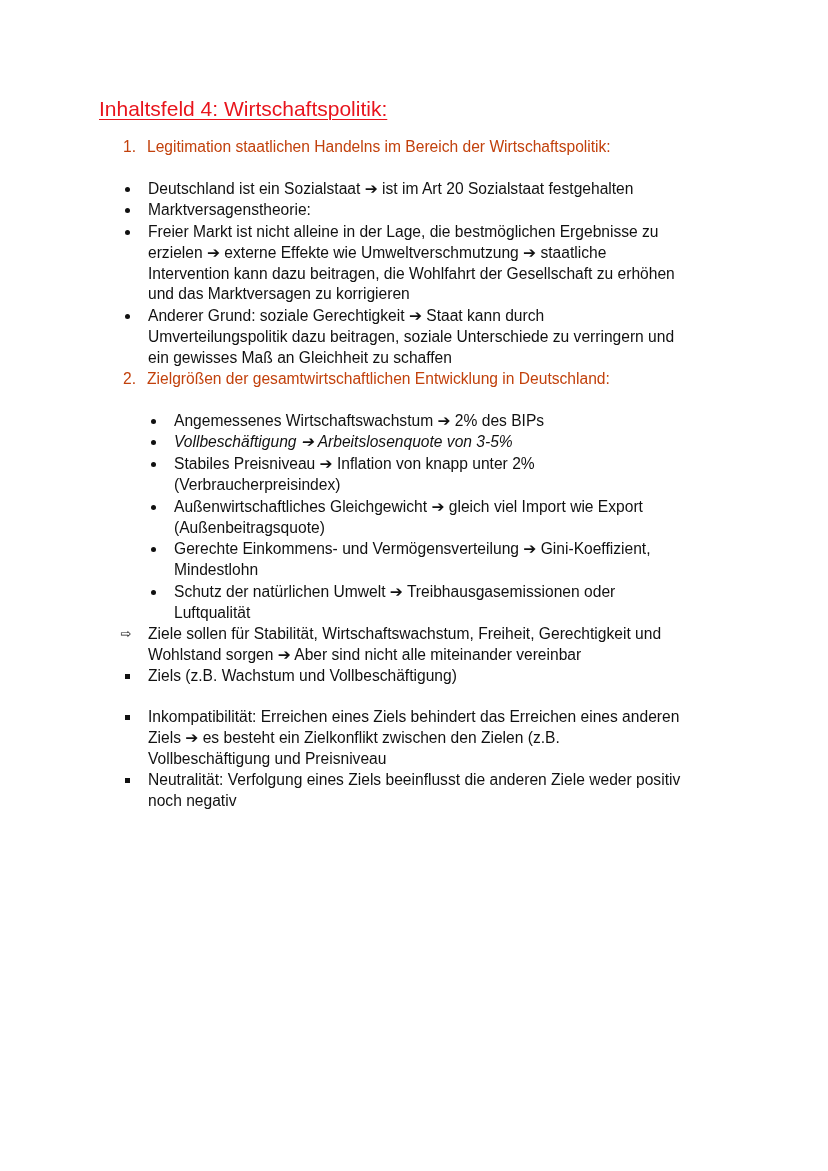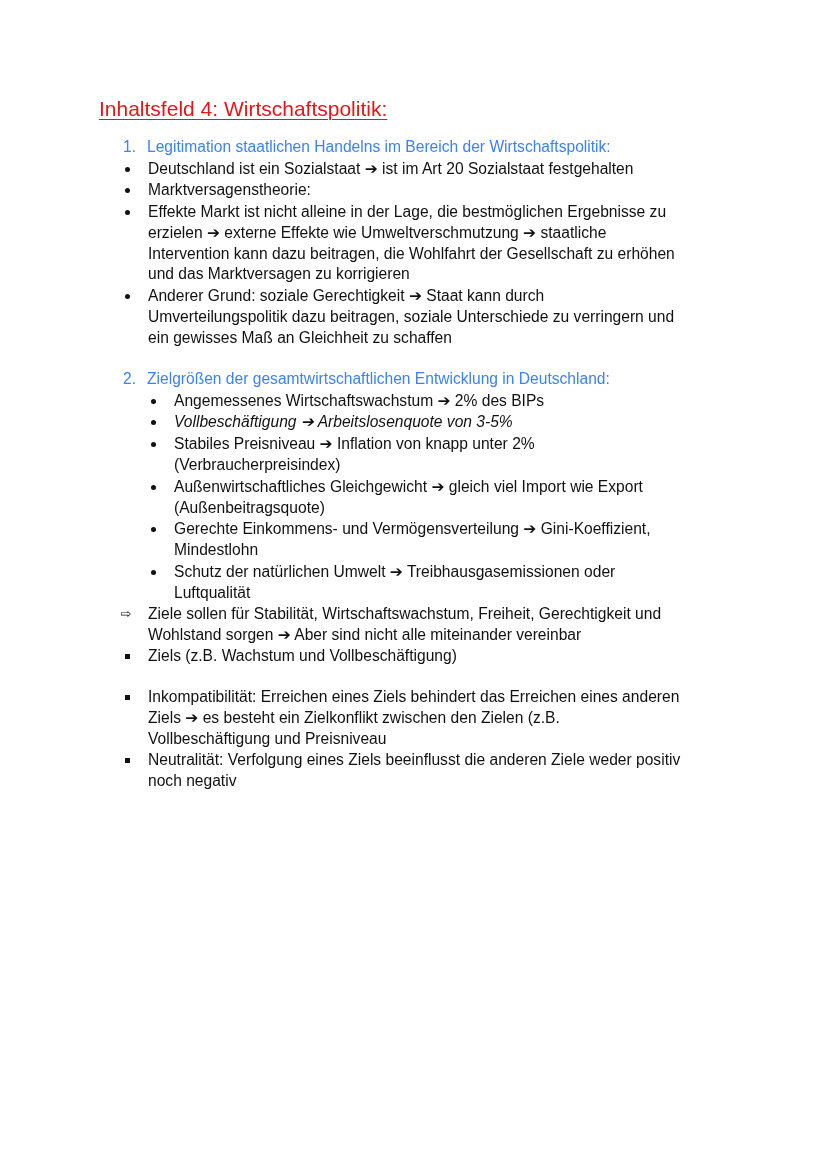--- a/index.html
+++ b/index.html
@@ -8,25 +8,25 @@
       font-family: "Liberation Sans", sans-serif; color: #111111;
     }
     .page { position: absolute; left: 0; top: 0; width: 828px; height: 1171px; }
     .title {
       position: absolute; left: 99px; top: 97px;
       font-size: 21px; color: #e8141c; text-decoration: underline;
       text-decoration-thickness: 1px; text-underline-offset: 3px;
       white-space: nowrap;
     }
     .heading {
-      position: absolute; font-size: 15.6px; color: #3b82f6; white-space: nowrap;
+      position: absolute; font-size: 15.6px; color: #c2410c; white-space: nowrap;
     }
     .heading .num { display: inline-block; width: 24px; }
     .item {
-      position: absolute; font-size: 15.6px; line-height: 20.8px; color: #111111;
+      position: absolute; font-size: 15.6px; line-height: 20.8px; color: #111111; margin-top: 20px;
     }
     .bullet {
       position: absolute; left: -27px; top: 0; width: 14px; text-align: center;
     }
     .dot::before {
       content: ""; position: absolute; left: 4px; top: 8px; width: 5px; height: 5px;
       border-radius: 50%; background: #111;
     }
     .sq::before {
       content: ""; position: absolute; left: 4px; top: 8px; width: 5px; height: 5px;
@@ -48,21 +48,21 @@
   <div class="item" style="left:148px; top:159px;">
     <span class="bullet dot"></span>
     <div>Deutschland ist ein Sozialstaat ➔ ist im Art 20 Sozialstaat festgehalten</div>
   </div>
   <div class="item" style="left:148px; top:180px;">
     <span class="bullet dot"></span>
     <div>Marktversagenstheorie:</div>
   </div>
   <div class="item" style="left:148px; top:202px;">
     <span class="bullet dot"></span>
-    <div>Effekte Markt ist nicht alleine in der Lage, die bestmöglichen Ergebnisse zu</div>
+    <div>Freier Markt ist nicht alleine in der Lage, die bestmöglichen Ergebnisse zu</div>
     <div>erzielen ➔ externe Effekte wie Umweltverschmutzung ➔ staatliche</div>
     <div>Intervention kann dazu beitragen, die Wohlfahrt der Gesellschaft zu erhöhen</div>
     <div>und das Marktversagen zu korrigieren</div>
   </div>
   <div class="item" style="left:148px; top:286px;">
     <span class="bullet dot"></span>
     <div>Anderer Grund: soziale Gerechtigkeit ➔ Staat kann durch</div>
     <div>Umverteilungspolitik dazu beitragen, soziale Unterschiede zu verringern und</div>
     <div>ein gewisses Maß an Gleichheit zu schaffen</div>
   </div>

